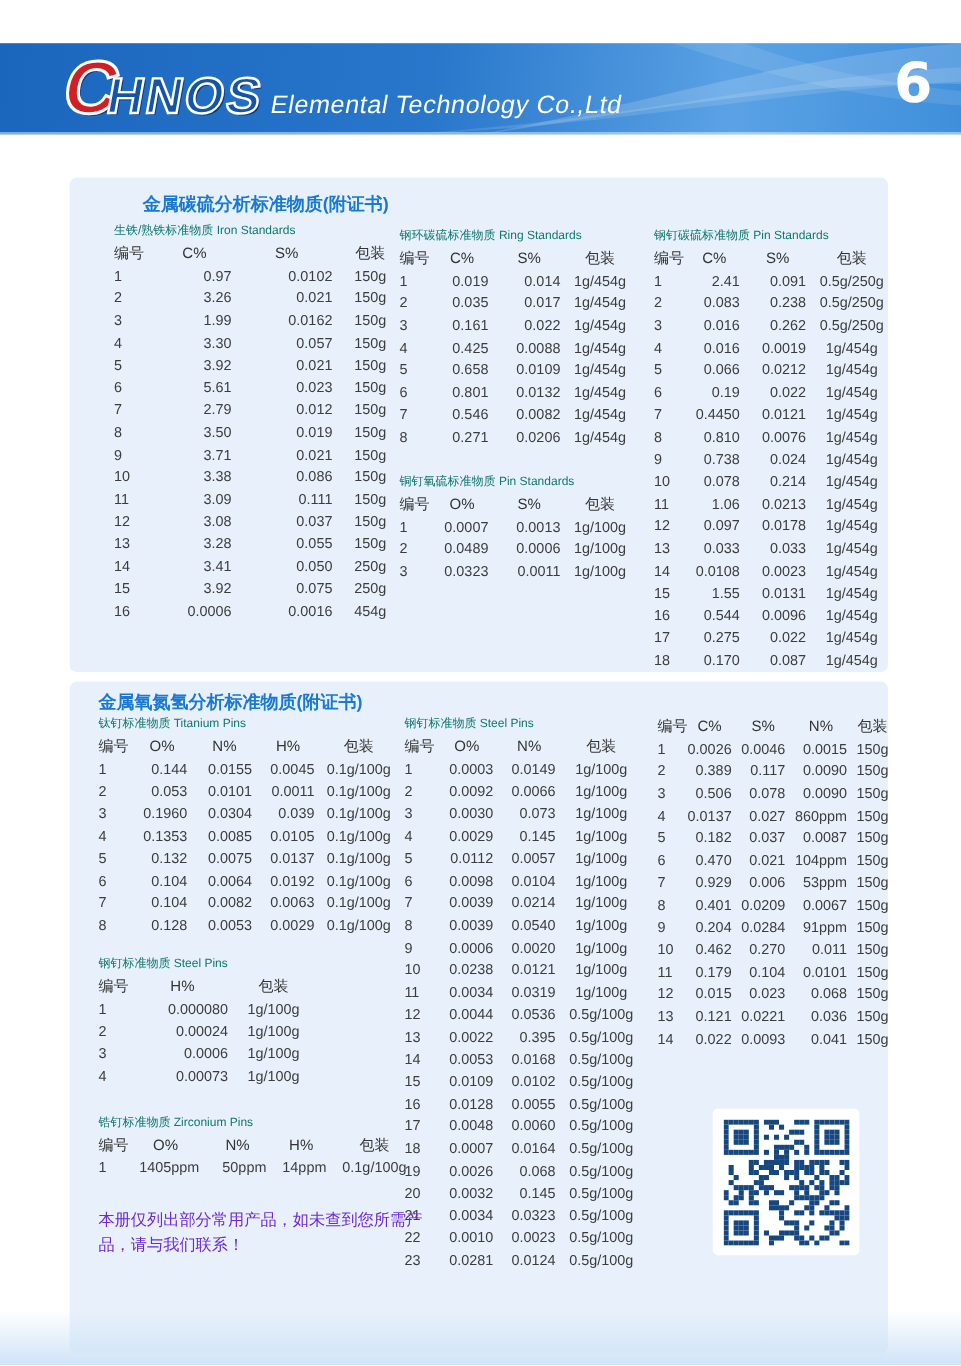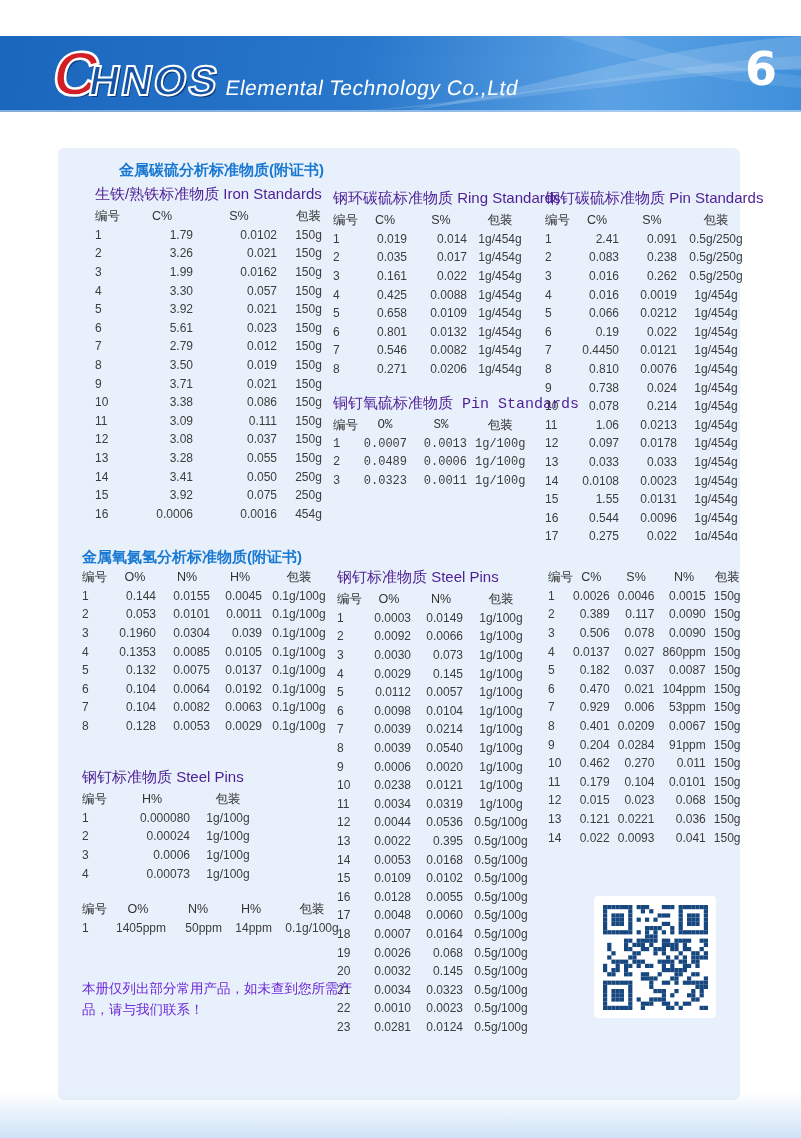--- a/index.html
+++ b/index.html
@@ -28,24 +28,24 @@
     -webkit-text-stroke:2px #ffffff; text-shadow:2px 2px 0 #0d3a7a;
   }
   .tagline { font-size:21px; color:#ffffff; margin-left:8px; letter-spacing:0.5px; }
   .page-num {
     position:absolute; right:24px; top:6px; font-size:46px; font-weight:bold; color:#ffffff;
     font-family:"DejaVu Sans",sans-serif;
   }
   
   .panel { position:absolute; left:58px; width:682px; background:#e8f1fb; border-radius:6px; }
   .panel1 { top:148px; height:412px; }
-  .panel2 { top:540px; height:560px; }
+  .panel2 { top:568px; height:560px; }
   .section-title { position:absolute; font-size:15px; font-weight:bold; color:#1a79d2; white-space:nowrap; }
   .tblock { position:absolute; }
-  .tbl-title { font-size:15px; color:#4c1d95; margin-bottom:3px; white-space:nowrap; }
+  .tbl-title { font-size:10px; color:#0f766e; margin-bottom:3px; white-space:nowrap; }
   table { border-collapse:collapse; table-layout:fixed; }
   th, td { font-size:12px; color:#3c3c3c; height:18.6px; font-weight:normal; white-space:nowrap; padding:0; }
   th { font-size:12.5px; color:#333; text-align:center; }
   th:first-child { text-align:left; }
   td { text-align:right; }
   td:first-child { text-align:left; }
   td:last-child { text-align:center; }
   td:not(:first-child):not(:last-child) { padding-right:8px; }
   th:not(:first-child):not(:last-child) { padding-right:8px; }
   
@@ -97,21 +97,21 @@
             <tr>
               <th>编号</th>
               <th>C%</th>
               <th>S%</th>
               <th>包装</th>
             </tr>
           </thead>
           <tbody>
             <tr>
               <td>1</td>
-              <td>1.79</td>
+              <td>0.97</td>
               <td>0.0102</td>
               <td>150g</td>
             </tr>
             <tr>
               <td>2</td>
               <td>3.26</td>
               <td>0.021</td>
               <td>150g</td>
             </tr>
             <tr>
@@ -259,21 +259,21 @@
             <tr>
               <td>8</td>
               <td>0.271</td>
               <td>0.0206</td>
               <td>1g/454g</td>
             </tr>
           </tbody>
       </table>
     </div>
 
-    <div class="tblock" style="left:275px; top:246px;font-family:Liberation Mono, monospace;">
+    <div class="tblock" style="left:275px; top:246px;">
       <div class="tbl-title">铜钉氧硫标准物质 Pin Standards</div>
       <table class="t-ring">
         <thead>
             <tr>
               <th>编号</th>
               <th>O%</th>
               <th>S%</th>
               <th>包装</th>
             </tr>
           </thead>
@@ -422,20 +422,21 @@
             </tr>
           </tbody>
       </table>
     </div>
   </div>
 
   <div class="panel panel2">
     <div class="section-title" style="left:24px; top:8px;">金属氧氮氢分析标准物质(附证书)</div>
 
     <div class="tblock" style="left:24px; top:28px;">
+      <div class="tbl-title">钛钉标准物质 Titanium Pins</div>
       <table class="t-ti">
         <thead>
             <tr>
               <th>编号</th>
               <th>O%</th>
               <th>N%</th>
               <th>H%</th>
               <th>包装</th>
             </tr>
           </thead>
@@ -529,20 +530,21 @@
             <tr>
               <td>4</td>
               <td>0.00073</td>
               <td>1g/100g</td>
             </tr>
           </tbody>
       </table>
     </div>
 
     <div class="tblock" style="left:24px; top:360px;">
+      <div class="tbl-title">锆钉标准物质 Zirconium Pins</div>
       <table class="t-zr">
         <thead>
             <tr>
               <th>编号</th>
               <th>O%</th>
               <th>N%</th>
               <th>H%</th>
               <th>包装</th>
             </tr>
           </thead>

